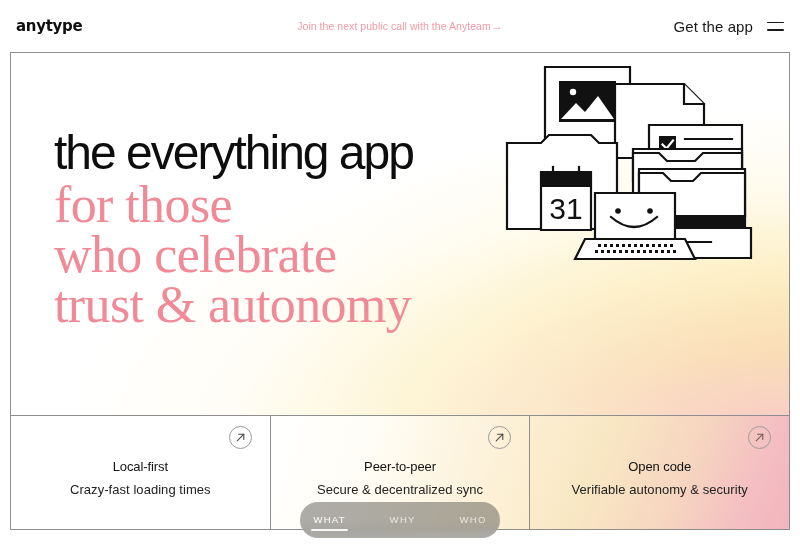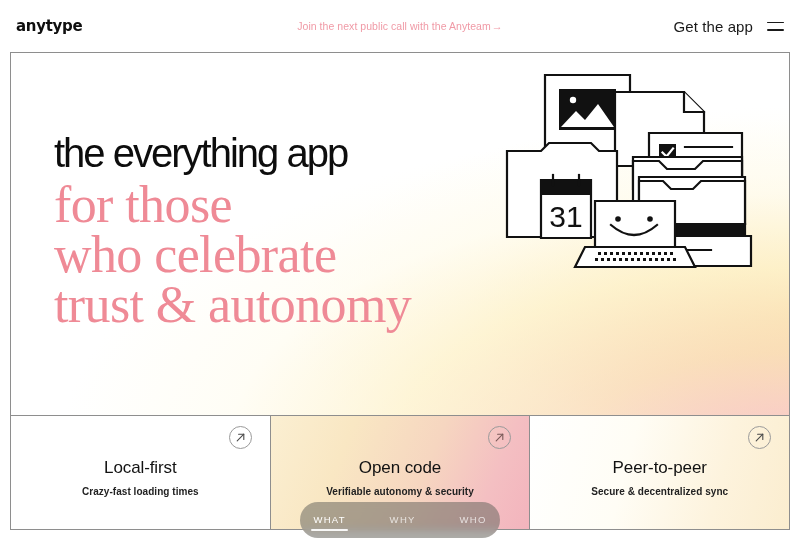--- a/index.html
+++ b/index.html
@@ -132,42 +132,42 @@
   .headline {
     position: absolute;
     left: 43px;
     top: 73px;
     line-height: 1;
     user-select: none;
   }
   .hl-1 {
     display: block;
     font-family: "Liberation Sans", sans-serif;
-    font-size: 40px;
+    font-size: 48px;
     font-weight: 400;
     letter-spacing: -2.0px;
     color: #0d0d0d;
     line-height: 54px;
     white-space: nowrap;
   }
   .hl-serif {
     display: block;
     font-family: "Liberation Serif", serif;
     font-size: 52px;
     font-weight: 400;
     letter-spacing: -0.6px;
     color: #ef8a96;
     line-height: 50px;
     white-space: nowrap;
   }
 
   .illus {
     position: absolute;
     right: 22px;
-    top: 8px;
+    top: 0;
     width: 268px;
     height: 216px;
   }
   .illus svg { display: block; width: 100%; height: 100%; }
 
   
   .cards {
     position: absolute;
     left: 0;
     top: 362px;
@@ -191,29 +191,29 @@
 
   .card-1 { background: #ffffff; }
   .card-2 {
     background: linear-gradient(105deg, #ffffff 0%, #fffdf5 38%, #fdf3dd 72%, #fbedcf 100%);
   }
   .card-3 {
     background: linear-gradient(112deg, #fbefd2 0%, #f9e7c3 28%, #f6d6c0 58%, #f4bfc2 82%, #f3b4bd 100%);
   }
 
   .card-title {
-    font-size: 17px;
+    font-size: 13px;
     font-weight: 400;
     color: #121212;
     letter-spacing: -0.1px;
     margin-bottom: 8px;
   }
   .card-sub {
-    font-size: 10px;
-    font-weight: 700;
+    font-size: 13px;
+    font-weight: 400;
     color: #222222;
     letter-spacing: 0.05px;
   }
 
   .arrow-btn {
     position: absolute;
     top: 10px;
     right: 18px;
     width: 23px;
     height: 23px;
@@ -394,41 +394,41 @@
         <div class="arrow-btn">
           <svg width="11" height="11" viewBox="0 0 11 11" fill="none" stroke="#4a4a4a" stroke-width="1.1" stroke-linecap="round" stroke-linejoin="round">
             <path d="M2.2 8.8 L8.8 2.2"></path>
             <path d="M3.6 2.2 H8.8 V7.4"></path>
           </svg>
         </div>
         <div class="card-title">Local-first</div>
         <div class="card-sub">Crazy-fast loading times</div>
       </div>
 
+      <div class="card card-2">
+        <div class="arrow-btn">
+          <svg width="11" height="11" viewBox="0 0 11 11" fill="none" stroke="#4a4a4a" stroke-width="1.1" stroke-linecap="round" stroke-linejoin="round">
+            <path d="M2.2 8.8 L8.8 2.2"></path>
+            <path d="M3.6 2.2 H8.8 V7.4"></path>
+          </svg>
+        </div>
+        <div class="card-title">Peer-to-peer</div>
+        <div class="card-sub">Secure &amp; decentralized sync</div>
+      </div>
+
       <div class="card card-3">
         <div class="arrow-btn">
           <svg width="11" height="11" viewBox="0 0 11 11" fill="none" stroke="#7a5a58" stroke-width="1.1" stroke-linecap="round" stroke-linejoin="round">
             <path d="M2.2 8.8 L8.8 2.2"></path>
             <path d="M3.6 2.2 H8.8 V7.4"></path>
           </svg>
         </div>
         <div class="card-title">Open code</div>
         <div class="card-sub">Verifiable autonomy &amp; security</div>
       </div>
-
-      <div class="card card-2">
-        <div class="arrow-btn">
-          <svg width="11" height="11" viewBox="0 0 11 11" fill="none" stroke="#4a4a4a" stroke-width="1.1" stroke-linecap="round" stroke-linejoin="round">
-            <path d="M2.2 8.8 L8.8 2.2"></path>
-            <path d="M3.6 2.2 H8.8 V7.4"></path>
-          </svg>
-        </div>
-        <div class="card-title">Peer-to-peer</div>
-        <div class="card-sub">Secure &amp; decentralized sync</div>
-      </div>
     </div>
   </div>
 
   <div class="tabpill">
     <div class="tab active">WHAT</div>
     <div class="tab">WHY</div>
     <div class="tab">WHO</div>
   </div>
 
 </div>

